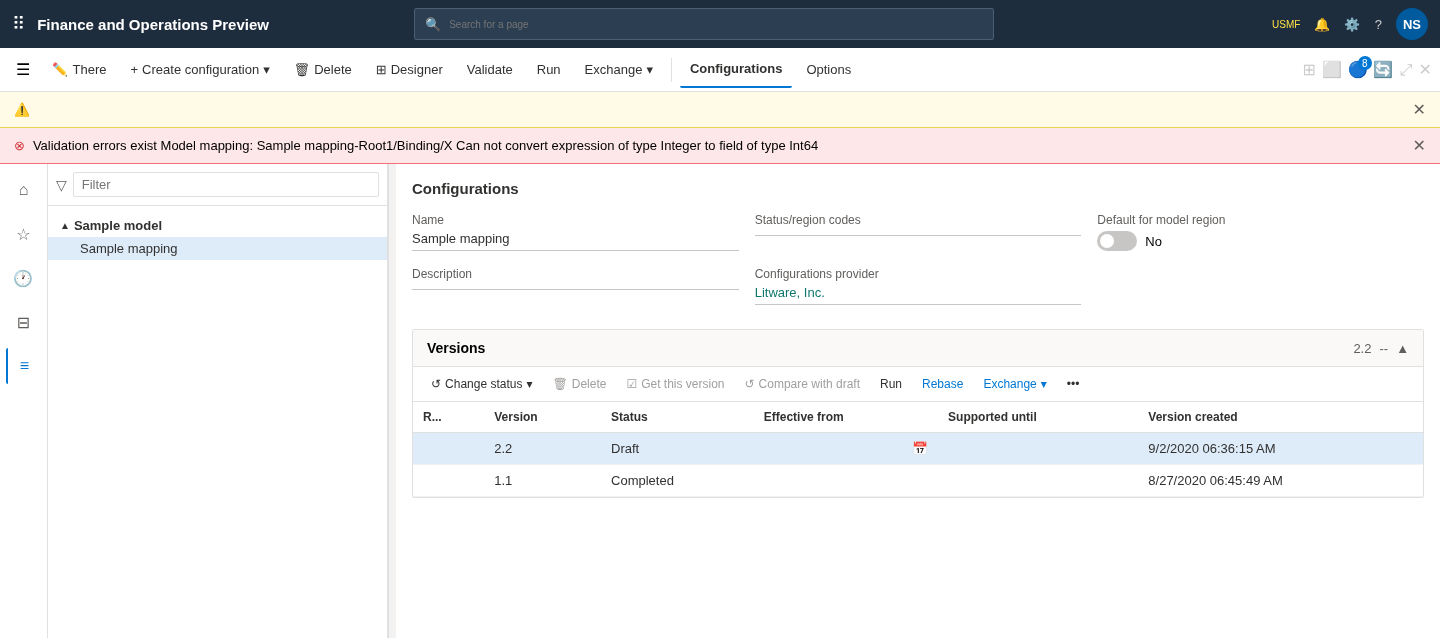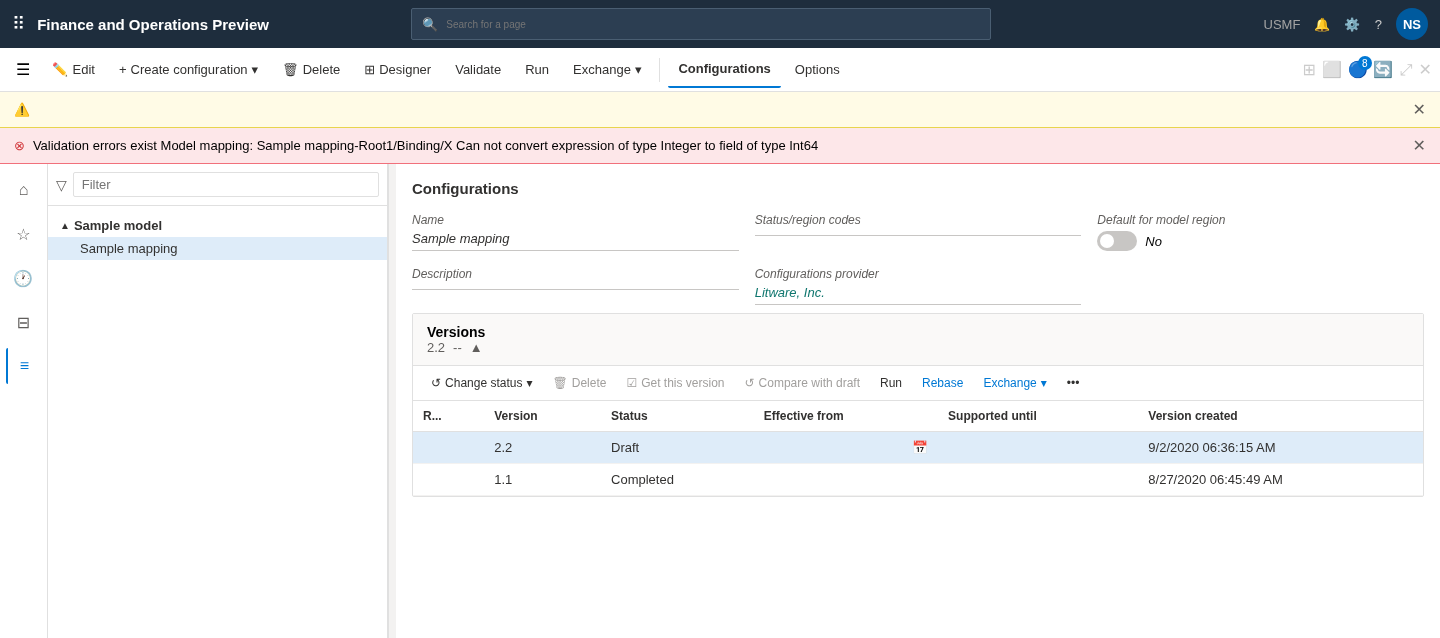--- a/index.html
+++ b/index.html
@@ -83,34 +83,34 @@
     .tree-child { padding-left: 32px; }
 
     
     .splitter { width: 8px; background: #f3f2f1; border-left: 1px solid #e0e0e0; cursor: col-resize; }
 
     
     .right-panel { flex: 1; display: flex; flex-direction: column; padding: 16px; overflow-y: auto; background: white; }
     .section-title { font-size: 15px; font-weight: 600; color: #323130; margin-bottom: 16px; }
 
     
-    .form-grid { display: grid; grid-template-columns: 1fr 1fr 1fr; gap: 16px; margin-bottom: 0; font-style: italic; }
+    .form-grid { display: grid; grid-template-columns: 1fr 1fr 1fr; gap: 16px; margin-bottom: 16px; }
     .form-field { display: flex; flex-direction: column; gap: 4px; }
     .form-label { font-size: 12px; color: #605e5c; }
     .form-value { font-size: 13px; color: #323130; border-bottom: 1px solid #c8c6c4; padding-bottom: 4px; }
     .form-value.link { color: #0f766e; cursor: pointer; }
     .toggle-row { display: flex; align-items: center; gap: 8px; }
     .toggle { width: 40px; height: 20px; border-radius: 10px; background: #c8c6c4; position: relative; cursor: pointer; }
     .toggle-thumb { width: 14px; height: 14px; border-radius: 50%; background: white; position: absolute; top: 3px; left: 3px; transition: left 0.2s; }
 
     
     .versions-section { border: 1px solid #e0e0e0; border-radius: 2px; margin-top: 8px; }
     .versions-header {
-      display: flex; align-items: flex-start; justify-content: space-between;
-      padding: 10px 14px; border-bottom: 1px solid #e0e0e0; background: #faf9f8; flex-direction: column;
+      display: flex; align-items: flex-end; justify-content: space-between;
+      padding: 10px 14px; border-bottom: 1px solid #e0e0e0; background: #faf9f8;
     }
     .versions-title { font-size: 14px; font-weight: 600; }
     .versions-header-right { display: flex; align-items: center; gap: 8px; font-size: 13px; color: #605e5c; }
     .versions-toolbar {
       display: flex; align-items: center; gap: 4px; padding: 6px 10px;
       border-bottom: 1px solid #e0e0e0;
     }
     .v-btn {
       display: flex; align-items: center; gap: 4px;
       padding: 4px 8px; font-size: 12px; color: #323130;
@@ -134,33 +134,33 @@
 <body>
 
 <div class="top-nav">
   <span style="font-size:18px; cursor:pointer;">⠿</span>
   <span class="top-nav-title">Finance and Operations Preview</span>
   <div class="top-nav-search">
     <span style="color:#999;">🔍</span>
     <input placeholder="Search for a page" style="">
   </div>
   <div class="top-nav-right">
-    <span style="color:#a3a3a3; font-size:13px;">USMF</span>
+    <span style="color:#fde047; font-size:10px;">USMF</span>
     <span class="icon-btn">🔔</span>
     <span class="icon-btn">⚙️</span>
     <span class="icon-btn">?</span>
     <div class="avatar">NS</div>
   </div>
 </div>
 
 <div class="cmd-bar">
   <span class="hamburger">☰</span>
   <div class="cmd-item">
     <span>✏️</span>
-    <span>Edit</span>
+    <span>There</span>
   </div>
   <div class="cmd-item">
     <span>+</span>
     <span>Create configuration</span>
     <span>▾</span>
   </div>
   <div class="cmd-item">
     <span>🗑</span>
     <span>Delete</span>
   </div>

